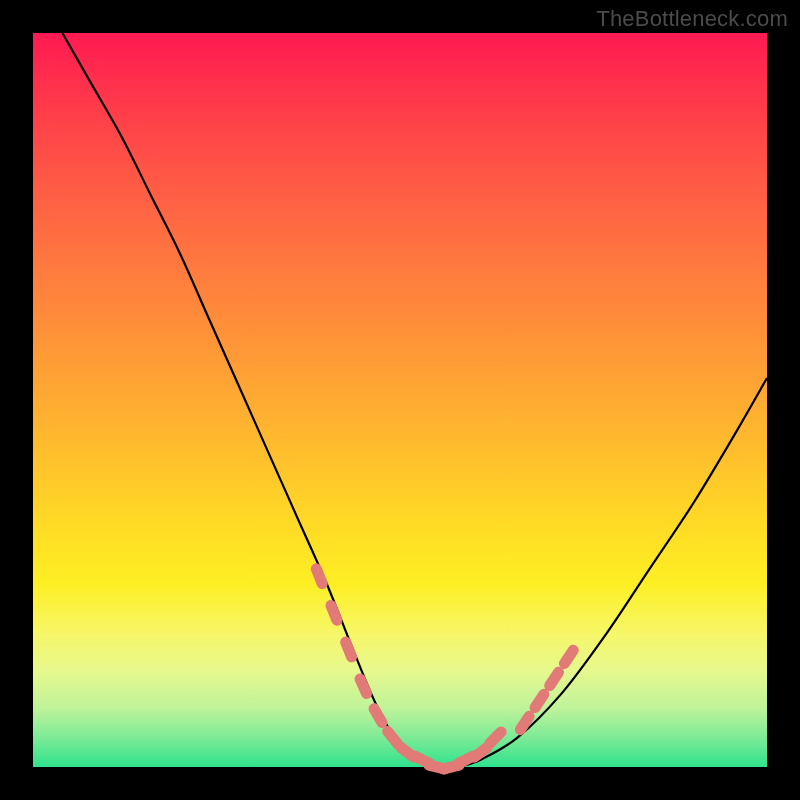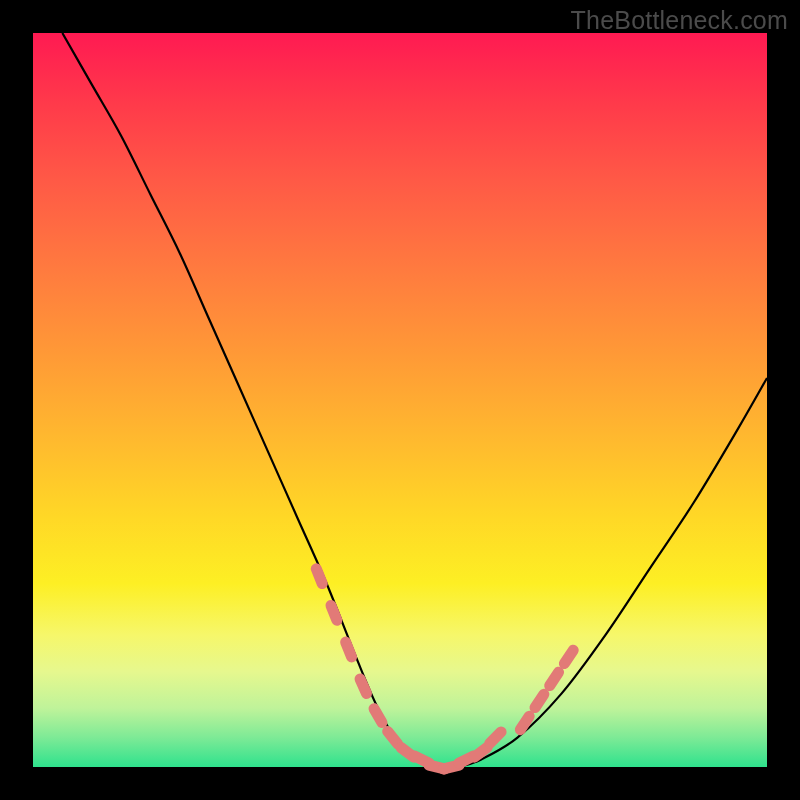--- a/index.html
+++ b/index.html
@@ -39,21 +39,21 @@
       #e6f88e 87%,
       #bff39a 92%,
       #7dea96 96%,
       #2fe28d 100%);
   }
   .watermark {
     position: absolute;
     top: 6px;
     right: 12px;
     color: #4b4b4b;
-    font-size: 25px;
+    font-size: 22px;
     font-weight: 500;
     letter-spacing: 0.2px;
     user-select: none;
   }
   svg.curve {
     position: absolute;
     left: 33px;
     top: 33px;
     width: 734px;
     height: 734px;

